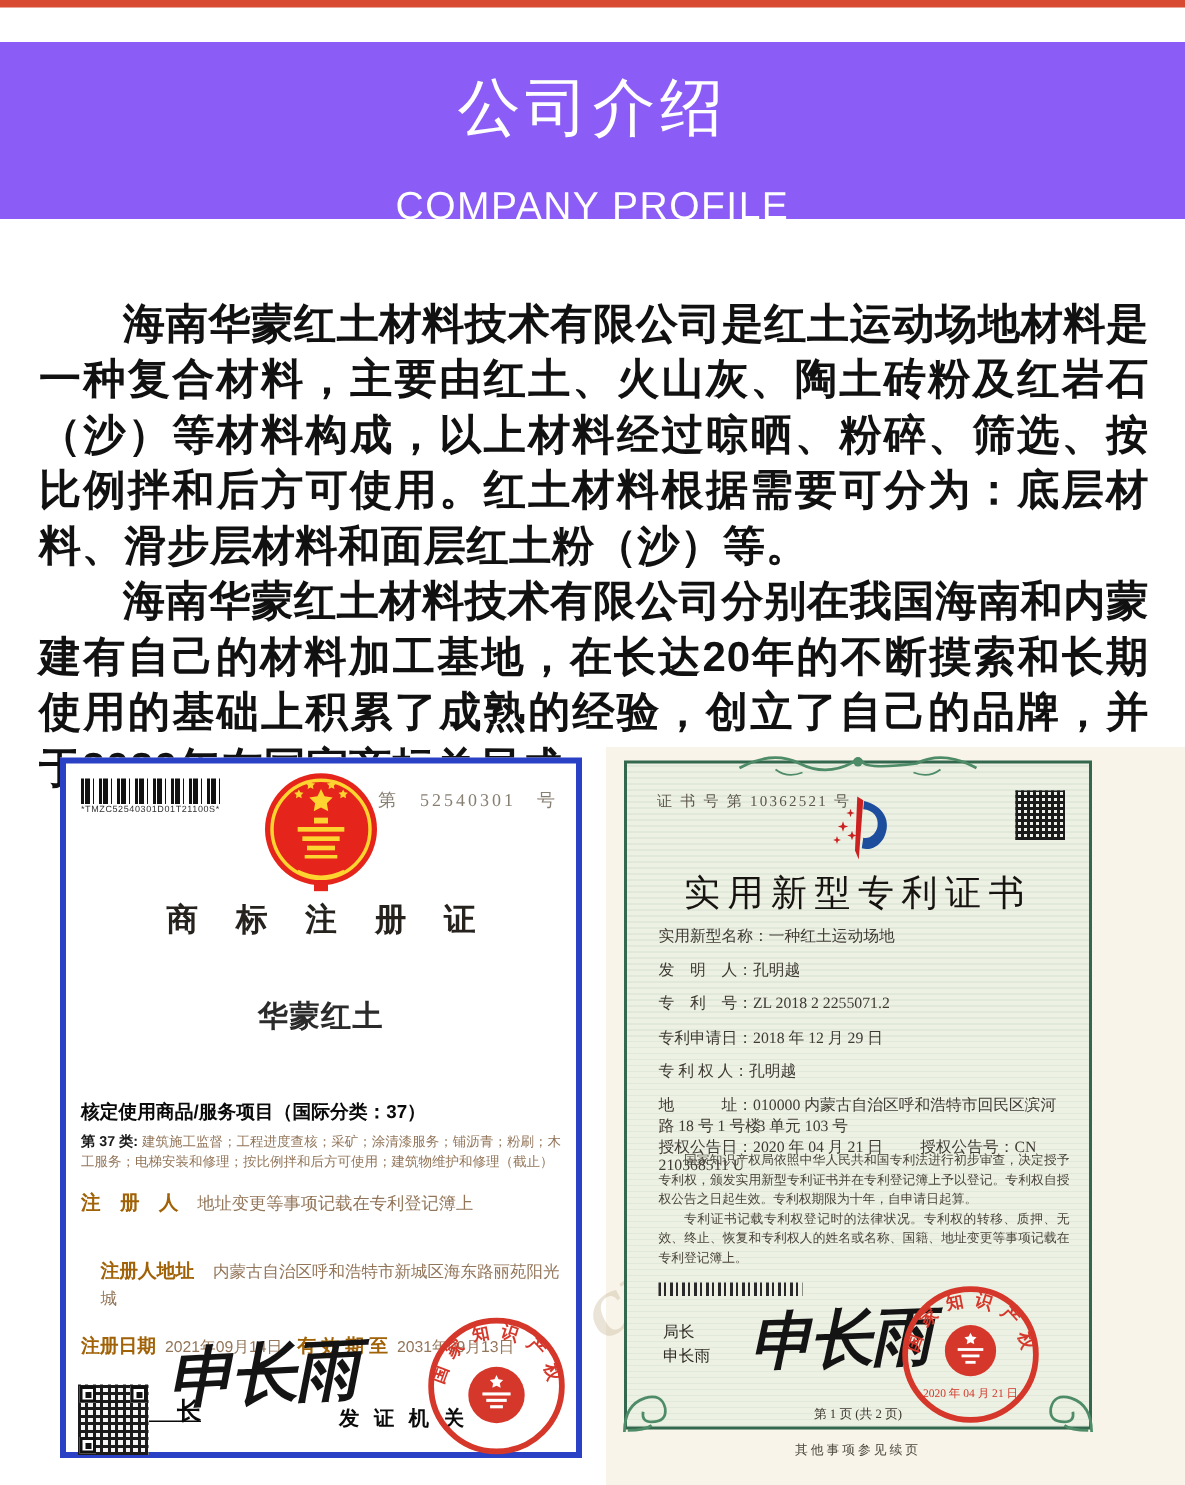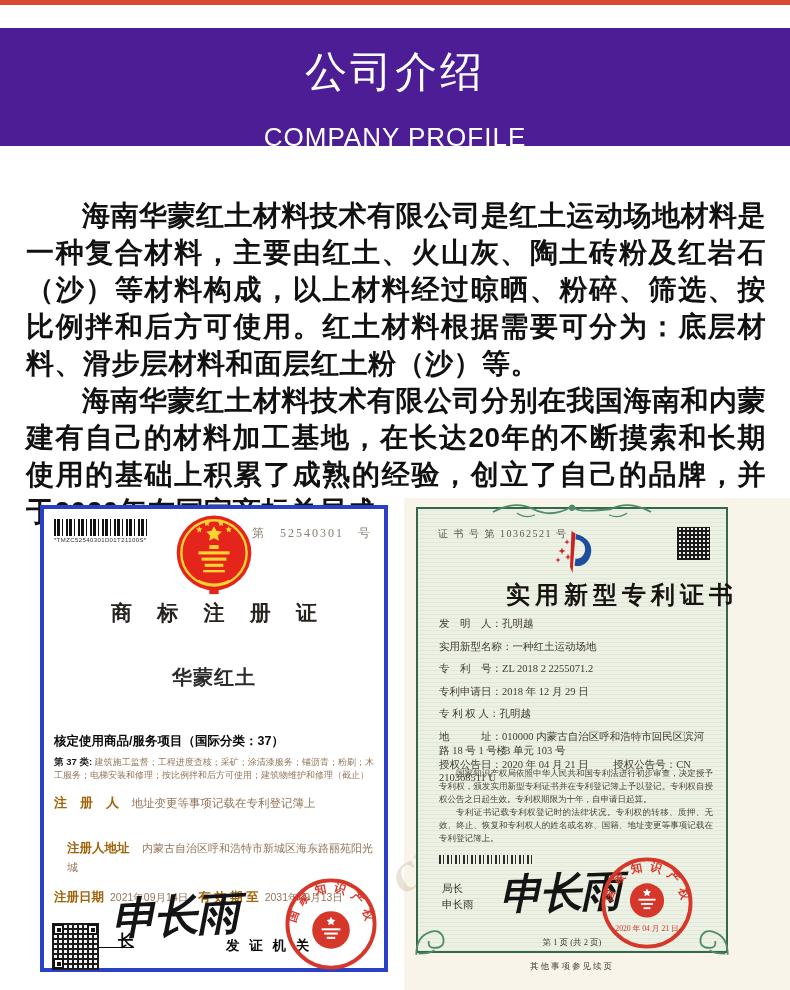--- a/index.html
+++ b/index.html
@@ -2,21 +2,21 @@
 <html><head>
 <meta charset="utf-8">
 <style>
   * { margin:0; padding:0; box-sizing:border-box; }
   html,body { background:#fff; }
   body { font-family:"Liberation Sans", sans-serif; }
   #canvas { position:relative; width:790px; height:990px; background:#fff; overflow:hidden; margin:0 auto; }
 
   
   .top-strip { position:absolute; left:0; top:0; width:790px; height:5px; background:#d94a32; }
-  .banner { position:absolute; left:0; top:28px; width:790px; height:118px; background:#4c1d95; color:#fff; text-align:center; }
+  .banner { position:absolute; left:0; top:28px; width:790px; height:118px; background:#8b5cf6; color:#fff; text-align:center; }
   .banner-title { margin-top:16px; font-size:42px; letter-spacing:3px; font-weight:400; }
   .banner-sub { margin-top:22px; font-size:26px; letter-spacing:1px; font-weight:400; }
 
   
   .intro { position:absolute; left:26px; top:168px; width:740px; color:#111;margin-top:29px; }
   .intro p { font-size:28px; line-height:37px; font-weight:700; text-align:justify; text-indent:2em; letter-spacing:.5px; }
 
   
   .tm-cert { position:absolute; left:40px; top:505px; width:348px; height:467px;
              background:#fff; border:4px solid #2a41c6; }
@@ -62,22 +62,22 @@
   .pt-flourish-top { position:absolute; left:50%; top:-9px; transform:translateX(-50%); width:170px; height:18px; }
   .pt-corner { position:absolute; width:34px; height:34px; }
   .pt-corner.bl { left:-4px; bottom:-6px; }
   .pt-corner.br { right:-4px; bottom:-6px; transform:scaleX(-1); }
   .pt-certno { position:absolute; left:20px; top:18px; font-family:"Liberation Serif",serif;
                font-size:10px; color:#5c564d; letter-spacing:1.5px; }
   .pt-qr { position:absolute; right:16px; top:18px; width:33px; height:33px;
     background-image:repeating-linear-gradient(0deg,#1b1b1b 0 2px,transparent 2px 4px),
                      repeating-linear-gradient(90deg,#1b1b1b 0 2px,#f0f0ea 2px 4px); }
   .pt-logo { position:absolute; left:50%; top:20px; transform:translateX(-50%); width:52px; height:48px; }
-  .pt-title { position:absolute; left:12px; top:70px; width:100%; text-align:right;
-              font-family:"Liberation Serif",serif; font-size:24px; font-weight:700;
+  .pt-title { position:absolute; left:0; top:70px; width:100%; text-align:center;
+              font-family:"Liberation Serif",serif; font-size:24px; font-weight:400;
               letter-spacing:5px; color:#161310; }
   .pt-fields { position:absolute; left:21px; top:108px; width:272px;
                font-family:"Liberation Serif",serif; font-size:10.5px; color:#3f3a33; }
   .pt-fields .row { height:22.5px; }
   .pt-fields .row.half { height:14px; padding-left:66px; }
   .pt-grant .pt-grant-no { margin-left:22px; }
   .pt-legal { position:absolute; left:21px; top:258px; width:274px;
               font-family:"Liberation Serif",serif; font-size:8.5px; line-height:13px;
               color:#4a443c; text-align:justify; }
   .pt-legal p { text-indent:2em; }
@@ -223,22 +223,22 @@
         <path d="M58 10 C 84 16 96 38 84 60 C 76 73 64 76 55 73 L 57 59 C 66 61 74 54 76 44 C 78 31 70 22 57 21 Z" fill="#1c4e9d"></path>
         <use href="#star4" transform="translate(40,26) scale(0.8)" fill="#cc2121"></use>
         <use href="#star4" transform="translate(30,44) scale(1.0)" fill="#cc2121"></use>
         <use href="#star4" transform="translate(42,56) scale(0.9)" fill="#cc2121"></use>
         <use href="#star4" transform="translate(22,62) scale(0.75)" fill="#cc2121"></use>
       </svg>
 
       <div class="pt-title">实用新型专利证书</div>
 
       <div class="pt-fields">
+        <div class="row">实用新型名称：一种红土运动场地</div>
         <div class="row">发　明　人：孔明越</div>
-        <div class="row">实用新型名称：一种红土运动场地</div>
         <div class="row">专　利　号：ZL 2018 2 2255071.2</div>
         <div class="row">专利申请日：2018 年 12 月 29 日</div>
         <div class="row">专 利 权 人：孔明越</div>
         <div class="row" style="height:14px">地　　　址：010000 内蒙古自治区呼和浩特市回民区滨河路 18 号 1 号楼</div>
         <div class="row half">3 单元 103 号</div>
         <div class="row pt-grant">
           <span>授权公告日：2020 年 04 月 21 日</span>
           <span class="pt-grant-no">授权公告号：CN 210368511 U</span>
         </div>
       </div>

